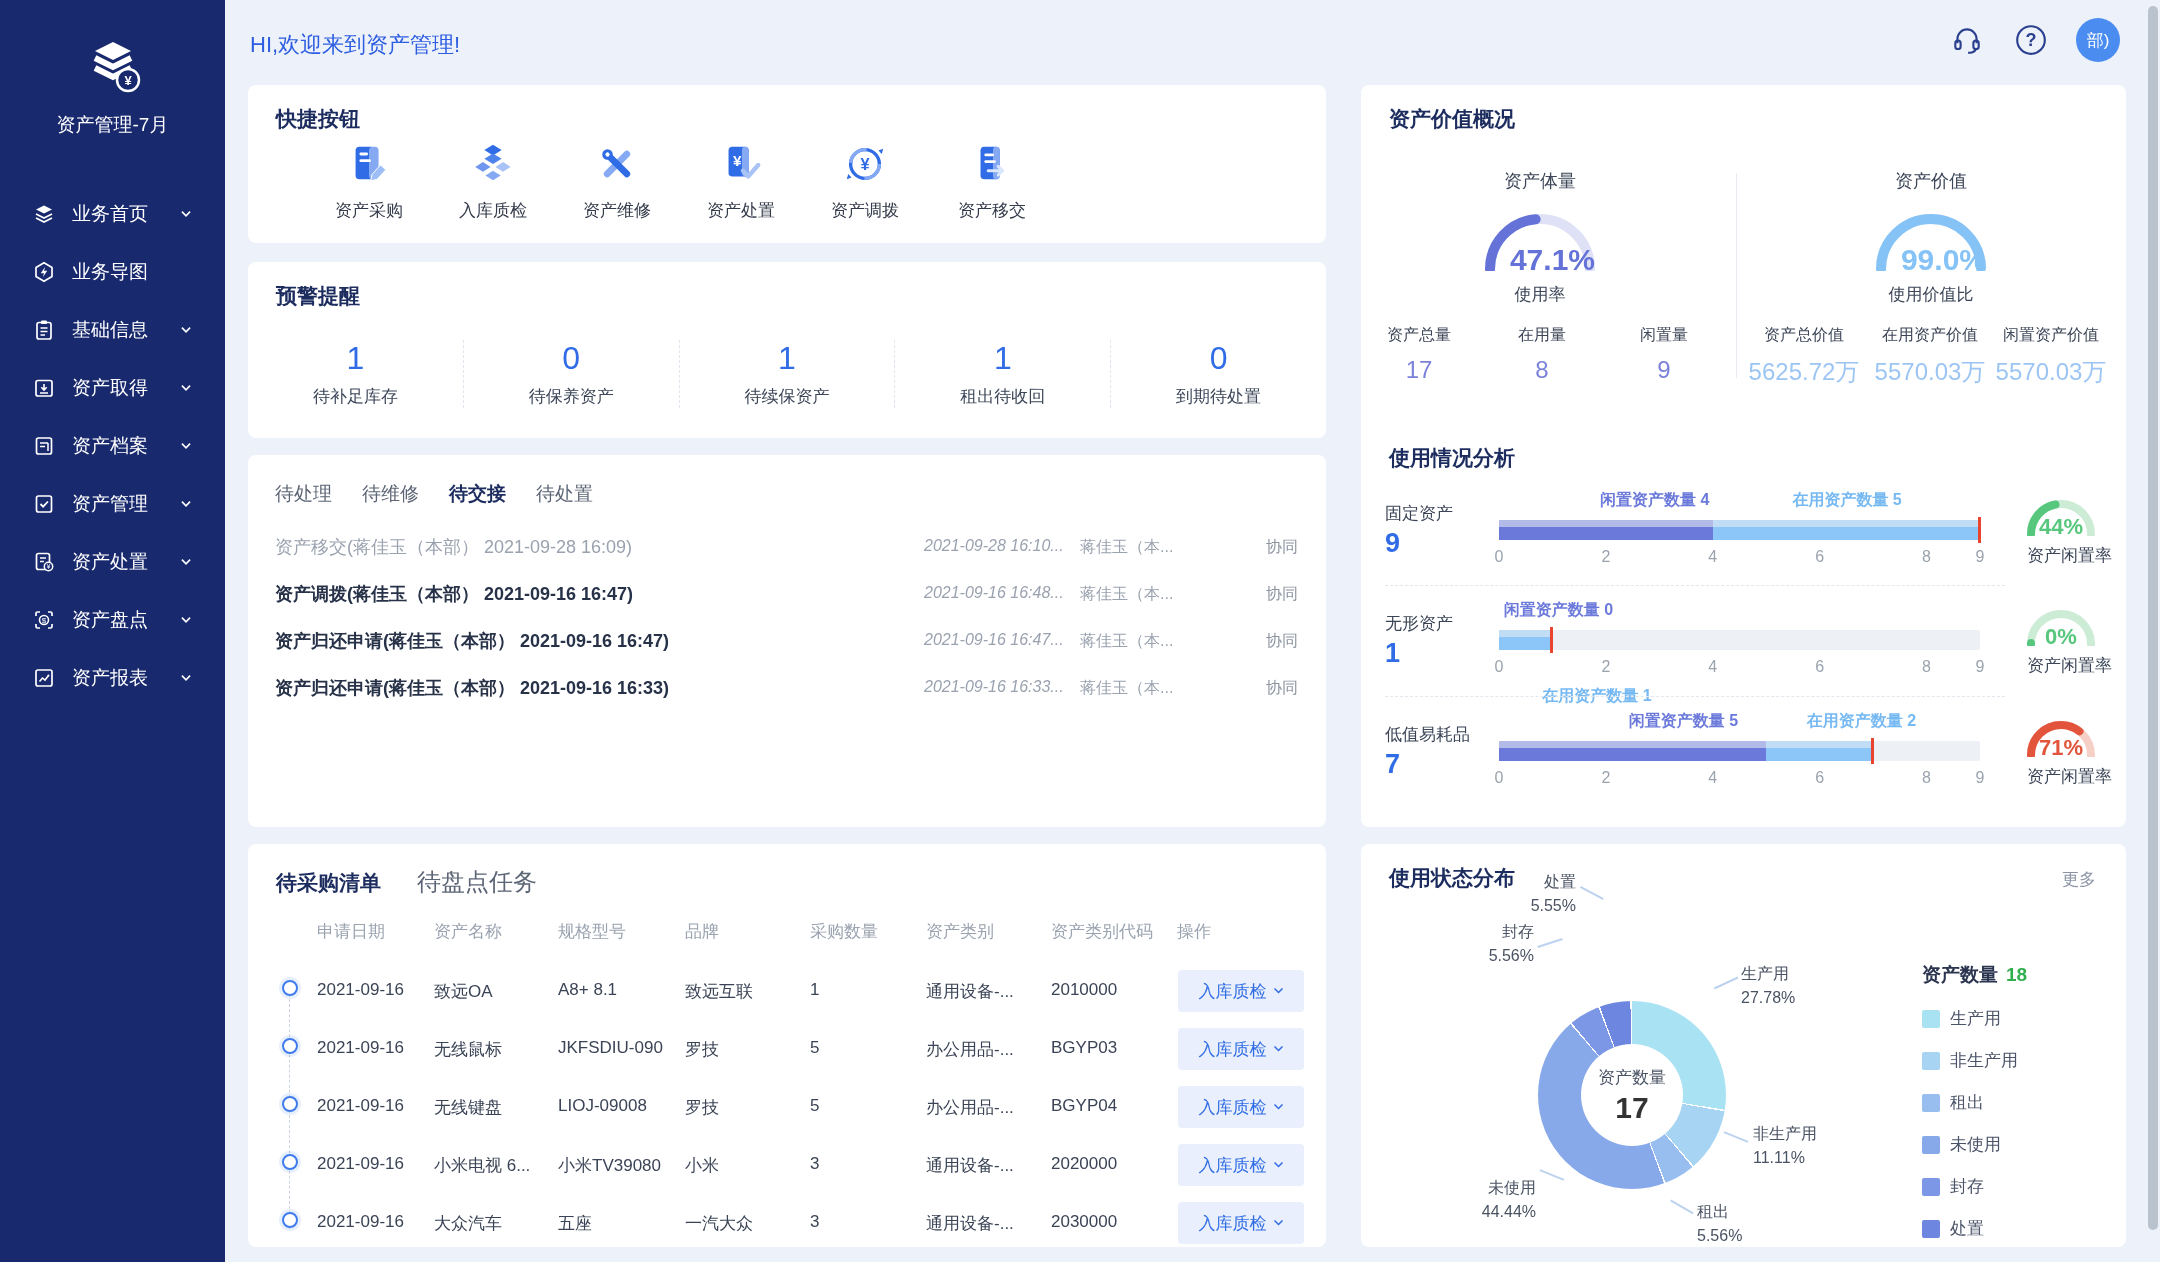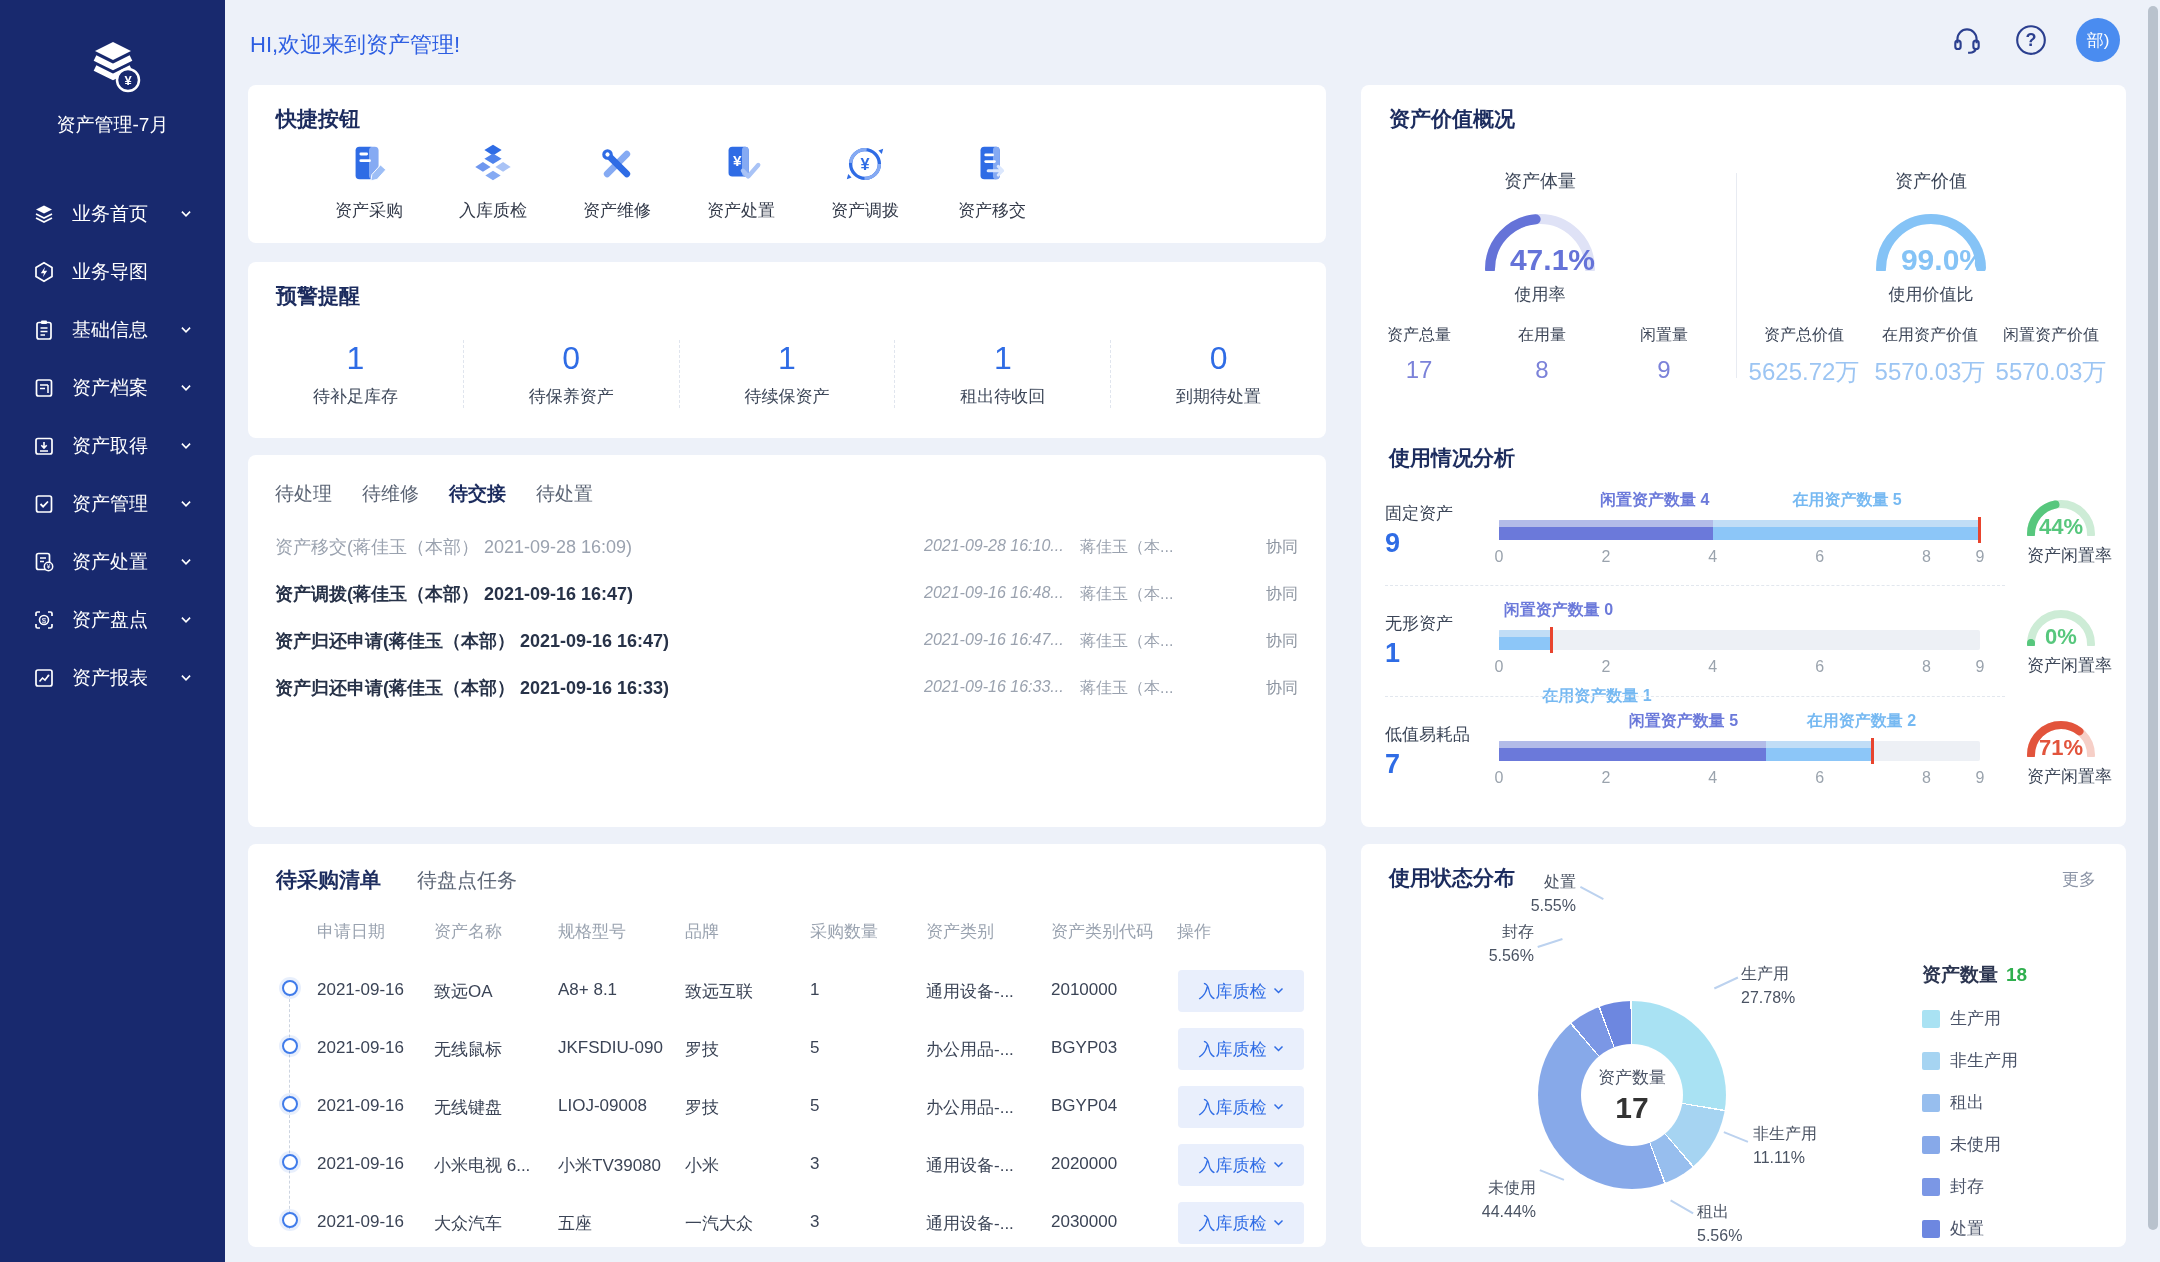--- a/index.html
+++ b/index.html
@@ -43,21 +43,21 @@
   .t-tab.active{color:#1c2c5e;font-weight:bold;}
   .task-row{position:absolute;left:0;width:100%;height:40px;cursor:pointer;}
   .task-title{position:absolute;left:27px;top:8px;font-size:18px;color:#273248;font-weight:bold;max-width:600px;white-space:nowrap;overflow:hidden;}
   .task-row.read .task-title{color:#9aa2af;font-weight:normal;}
   .task-time{position:absolute;left:676px;top:10px;font-size:16px;color:#9aa2af;font-style:italic;}
   .task-person{position:absolute;left:832px;top:10px;font-size:16px;color:#9aa2af;}
   .task-tag{position:absolute;right:28px;top:10px;font-size:16px;color:#8d95a1;}
 
   .p-proc{left:248px;top:844px;width:1078px;height:403px;}
   .proc-tabs{position:absolute;left:28px;top:22px;display:flex;gap:36px;align-items:baseline;}
-  .proc-tab{font-size:20px;color:#5c6575;cursor:pointer;}
+  .proc-tab{font-size:24px;color:#5c6575;cursor:pointer;}
   .proc-tab.active{color:#1c2c5e;font-weight:bold;font-size:21px;}
   .proc-rail{position:absolute;left:41px;top:150px;height:235px;border-left:1px dashed #ccd4e0;}
   .proc-head{position:absolute;top:76px;left:0;width:100%;font-size:17px;color:#9aa3b0;}
   .proc-row{position:absolute;left:0;width:100%;height:44px;font-size:17px;color:#3b4456;}
   .c-date{position:absolute;left:69px;}
   .c-name{position:absolute;left:186px;max-width:115px;white-space:nowrap;overflow:hidden;}
   .c-model{position:absolute;left:310px;}
   .c-brand{position:absolute;left:437px;}
   .c-qty{position:absolute;left:562px;}
   .c-cat{position:absolute;left:678px;}
@@ -172,39 +172,39 @@
         <span class="ml">基础信息</span>
         <span class="chev">
             <svg viewBox="0 0 12 12" width="14" height="14">
               <path d="M2.5 4l3.5 3.5L9.5 4" stroke="#fff" stroke-width="1.4" fill="none"></path>
             </svg>
           </span>
       </div>
       <div class="menu-item">
         <span class="mi">
             <svg viewBox="0 0 24 24" width="24" height="24">
-              <rect x="4.5" y="4" width="15" height="16" rx="2" fill="none" stroke="#fff" stroke-width="1.7"></rect>
-              <path d="M8 9h8M8 12.5h5M16 9v8" stroke="#fff" stroke-width="1.5"></path>
-            </svg>
-          </span>
-        <span class="ml">资产档案</span>
+              <rect x="4" y="4.5" width="16" height="15.5" rx="2" fill="none" stroke="#fff" stroke-width="1.7"></rect>
+              <path d="M12 8v6M9.3 11.3L12 14l2.7-2.7M8 17h8" stroke="#fff" stroke-width="1.6" fill="none"></path>
+            </svg>
+          </span>
+        <span class="ml">资产取得</span>
         <span class="chev">
             <svg viewBox="0 0 12 12" width="14" height="14">
               <path d="M2.5 4l3.5 3.5L9.5 4" stroke="#fff" stroke-width="1.4" fill="none"></path>
             </svg>
           </span>
       </div>
       <div class="menu-item">
         <span class="mi">
             <svg viewBox="0 0 24 24" width="24" height="24">
-              <rect x="4" y="4.5" width="16" height="15.5" rx="2" fill="none" stroke="#fff" stroke-width="1.7"></rect>
-              <path d="M12 8v6M9.3 11.3L12 14l2.7-2.7M8 17h8" stroke="#fff" stroke-width="1.6" fill="none"></path>
-            </svg>
-          </span>
-        <span class="ml">资产取得</span>
+              <rect x="4.5" y="4" width="15" height="16" rx="2" fill="none" stroke="#fff" stroke-width="1.7"></rect>
+              <path d="M8 9h8M8 12.5h5M16 9v8" stroke="#fff" stroke-width="1.5"></path>
+            </svg>
+          </span>
+        <span class="ml">资产档案</span>
         <span class="chev">
             <svg viewBox="0 0 12 12" width="14" height="14">
               <path d="M2.5 4l3.5 3.5L9.5 4" stroke="#fff" stroke-width="1.4" fill="none"></path>
             </svg>
           </span>
       </div>
       <div class="menu-item">
         <span class="mi">
             <svg viewBox="0 0 24 24" width="24" height="24">
               <rect x="4.5" y="4" width="15" height="16" rx="2" fill="none" stroke="#fff" stroke-width="1.7"></rect>

